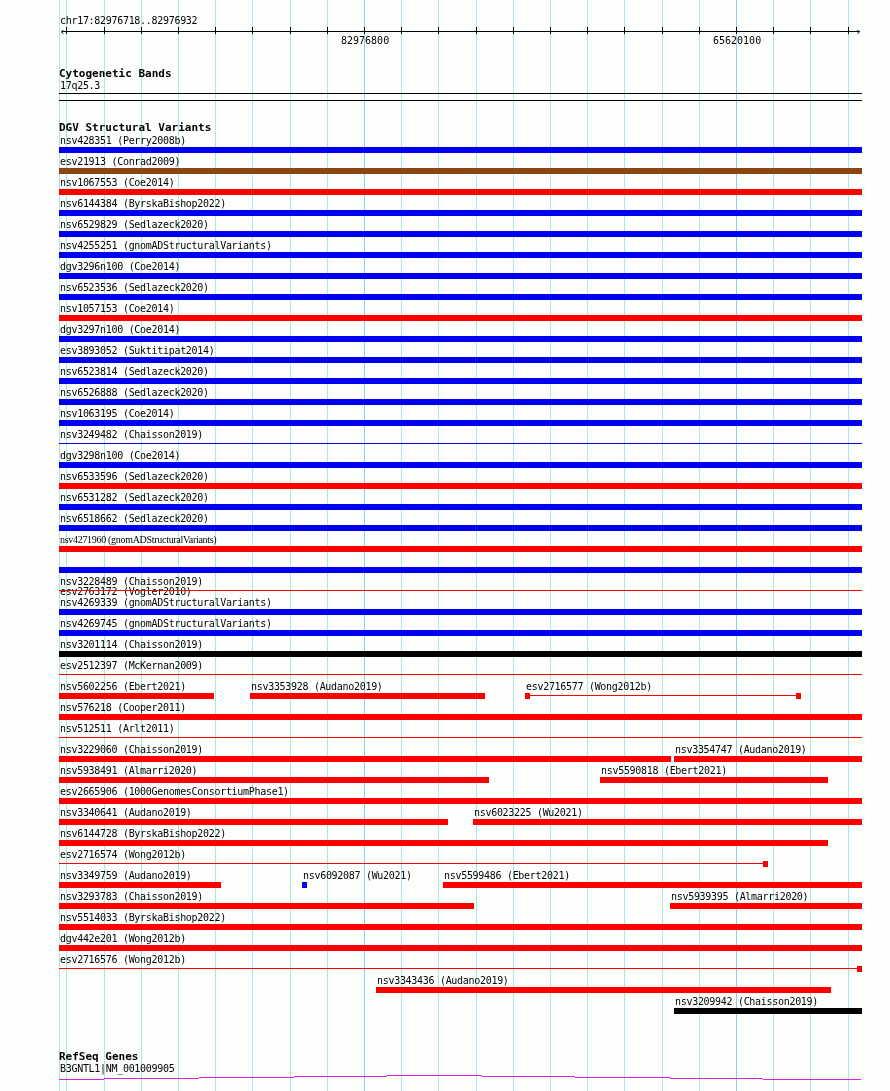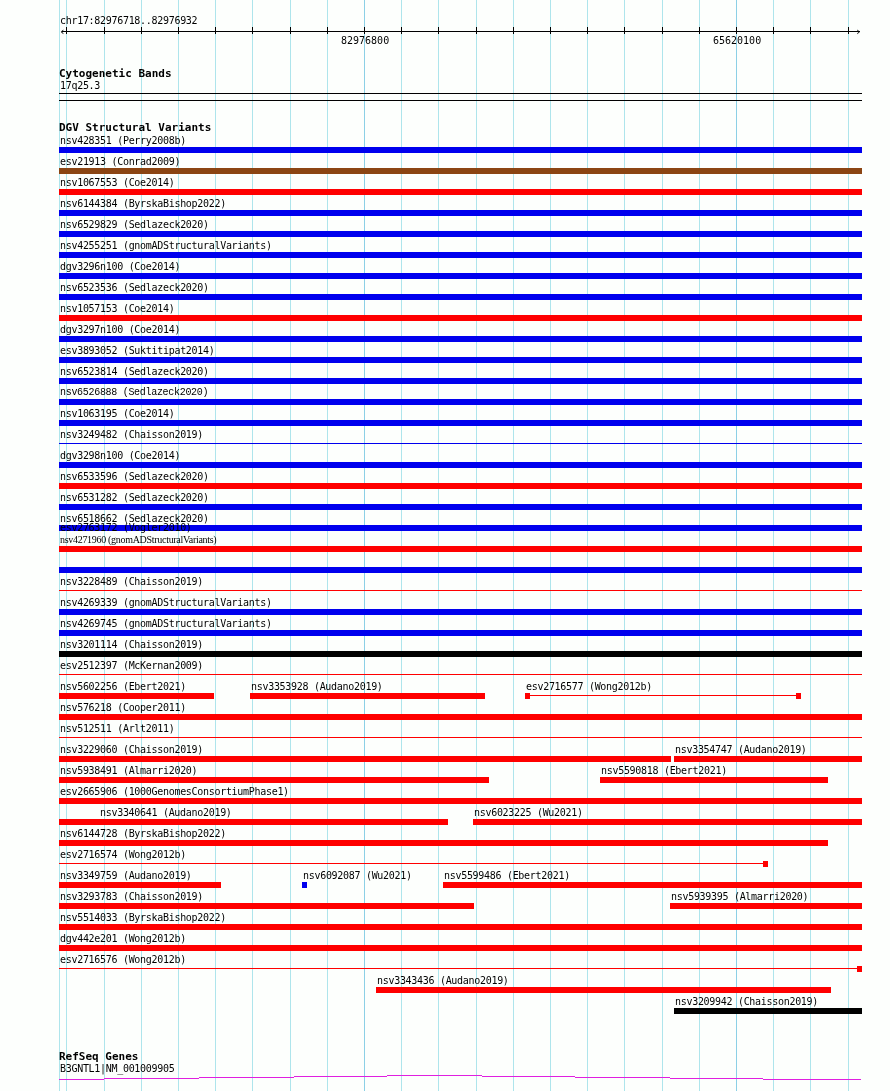--- a/index.html
+++ b/index.html
@@ -128,21 +128,21 @@
     </div>
     <div>
       <div class="label" style="left: 60px; top: 345px;">esv3893052 (Suktitipat2014)</div>
       <div class="bar" style="left: 59px; width: 803px; top: 357px; background: rgb(0, 0, 238);"></div>
     </div>
     <div>
       <div class="label" style="left: 60px; top: 366px;">nsv6523814 (Sedlazeck2020)</div>
       <div class="bar" style="left: 59px; width: 803px; top: 378px; background: rgb(0, 0, 238);"></div>
     </div>
     <div>
-      <div class="label" style="left: 60px; top: 387px; font-family: Liberation Mono, monospace;">nsv6526888 (Sedlazeck2020)</div>
+      <div class="label" style="left: 60px; top: 387px;">nsv6526888 (Sedlazeck2020)</div>
       <div class="bar" style="left: 59px; width: 803px; top: 399px; background: rgb(0, 0, 238);"></div>
     </div>
     <div>
       <div class="label" style="left: 60px; top: 408px;">nsv1063195 (Coe2014)</div>
       <div class="bar" style="left: 59px; width: 803px; top: 420px; background: rgb(0, 0, 238);"></div>
     </div>
     <div>
       <div class="label" style="left: 60px; top: 429px;">nsv3249482 (Chaisson2019)</div>
       <div class="thin" style="left: 59px; width: 803px; top: 443px; background: rgb(0, 0, 238);"></div>
     </div>
@@ -160,21 +160,21 @@
     </div>
     <div>
       <div class="label" style="left: 60px; top: 513px;">nsv6518662 (Sedlazeck2020)</div>
       <div class="bar" style="left: 59px; width: 803px; top: 525px; background: rgb(0, 0, 238);"></div>
     </div>
     <div>
       <div class="label" style="left: 60px; top: 534px; font-family: Liberation Serif, serif;">nsv4271960 (gnomADStructuralVariants)</div>
       <div class="bar" style="left: 59px; width: 803px; top: 546px; background: rgb(255, 0, 0);"></div>
     </div>
     <div>
-      <div class="label" style="left: 60px; top: 522px; text-align: right;">esv2763172 (Vogler2010)</div>
+      <div class="label" style="left: 60px; top: 586px; text-align: right;">esv2763172 (Vogler2010)</div>
       <div class="bar" style="left: 59px; width: 803px; top: 567px; background: rgb(0, 0, 238);"></div>
     </div>
     <div>
       <div class="label" style="left: 60px; top: 576px;">nsv3228489 (Chaisson2019)</div>
       <div class="thin" style="left: 59px; width: 803px; top: 590px; background: rgb(255, 0, 0);"></div>
     </div>
     <div>
       <div class="label" style="left: 60px; top: 597px;">nsv4269339 (gnomADStructuralVariants)</div>
       <div class="bar" style="left: 59px; width: 803px; top: 609px; background: rgb(0, 0, 238);"></div>
     </div>
@@ -226,21 +226,21 @@
     </div>
     <div>
       <div class="label" style="left: 601px; top: 765px;">nsv5590818 (Ebert2021)</div>
       <div class="bar" style="left: 600px; width: 228px; top: 777px; background: rgb(255, 0, 0);"></div>
     </div>
     <div>
       <div class="label" style="left: 60px; top: 786px;">esv2665906 (1000GenomesConsortiumPhase1)</div>
       <div class="bar" style="left: 59px; width: 803px; top: 798px; background: rgb(255, 0, 0);"></div>
     </div>
     <div>
-      <div class="label" style="left: 60px; top: 807px; margin-left: 40px;">nsv3340641 (Audano2019)</div>
+      <div class="label" style="left: 60px; top: 807px;">nsv3340641 (Audano2019)</div>
       <div class="bar" style="left: 59px; width: 389px; top: 819px; background: rgb(255, 0, 0);"></div>
     </div>
     <div>
       <div class="label" style="left: 474px; top: 807px;">nsv6023225 (Wu2021)</div>
       <div class="bar" style="left: 473px; width: 389px; top: 819px; background: rgb(255, 0, 0);"></div>
     </div>
     <div>
       <div class="label" style="left: 60px; top: 828px;">nsv6144728 (ByrskaBishop2022)</div>
       <div class="bar" style="left: 59px; width: 769px; top: 840px; background: rgb(255, 0, 0);"></div>
     </div>

